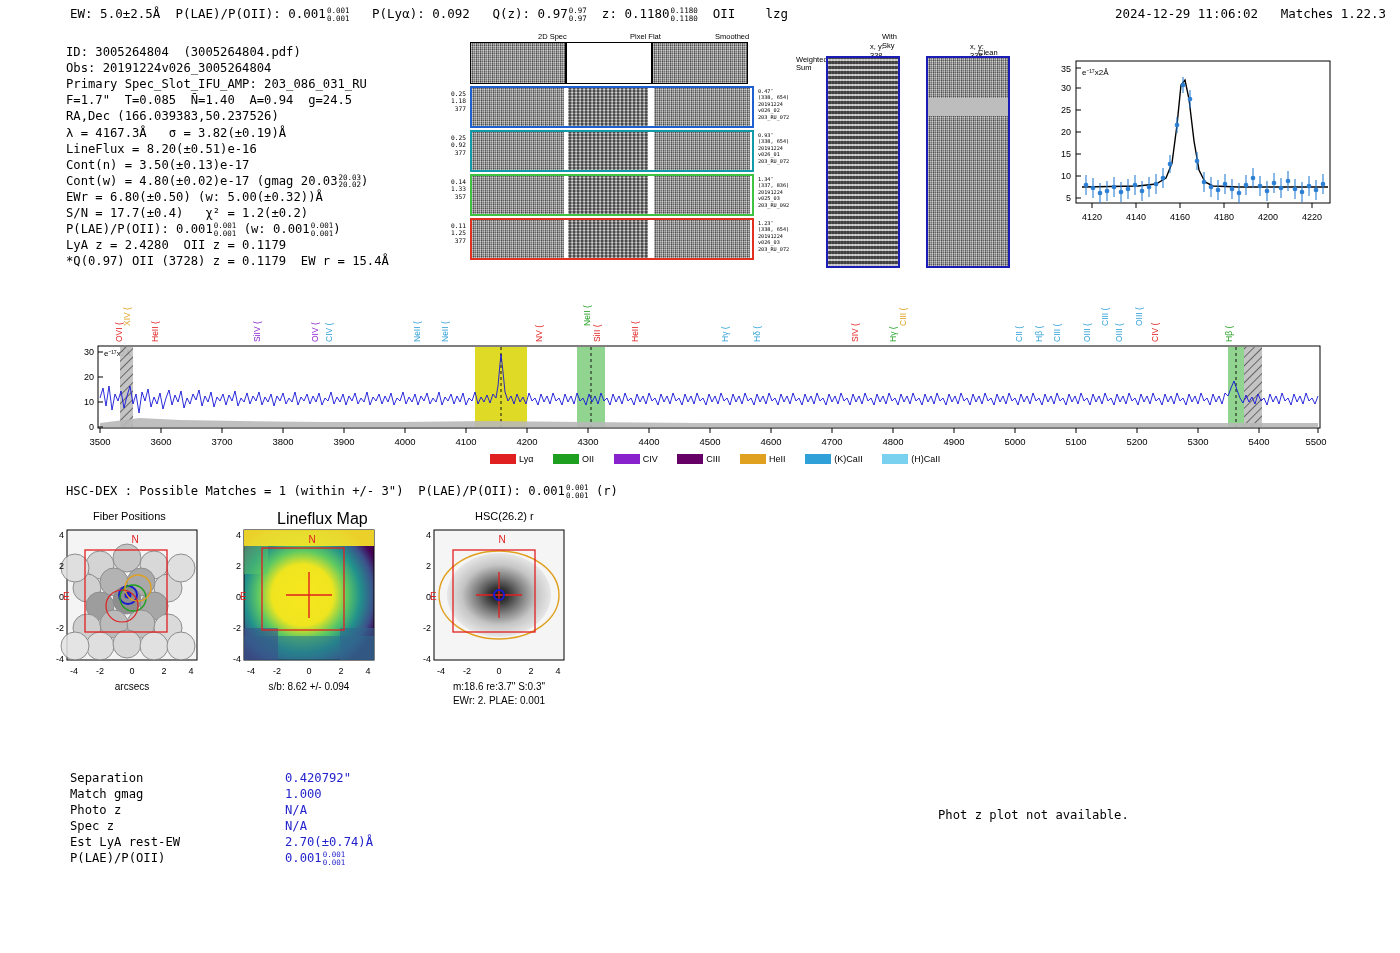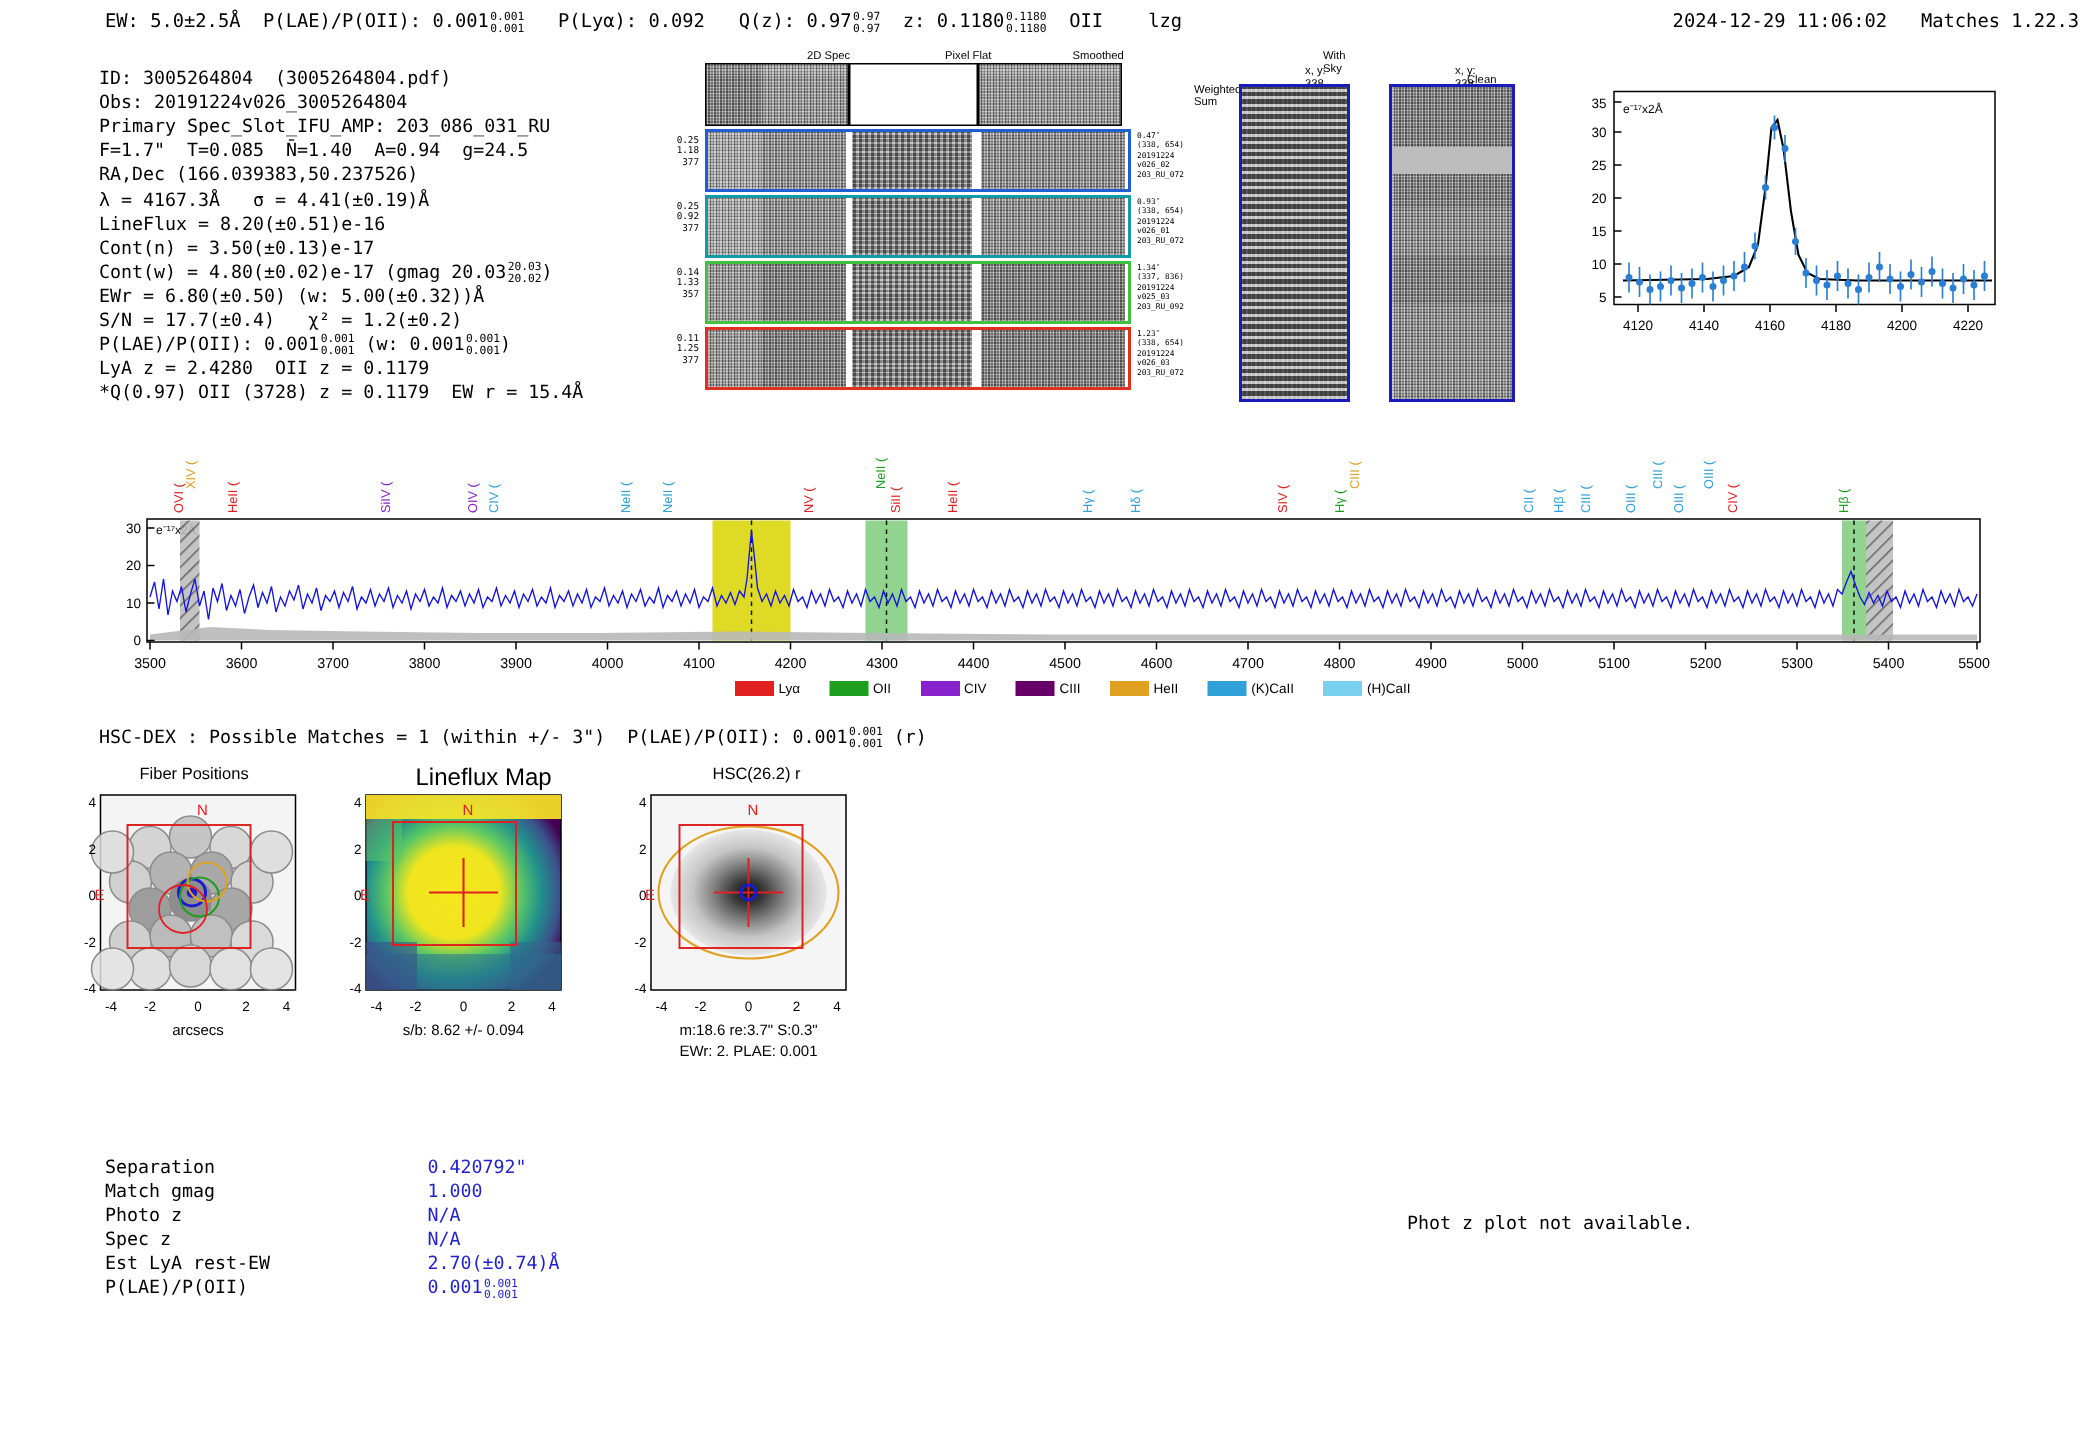--- a/index.html
+++ b/index.html
@@ -67,21 +67,21 @@
   <span>2024-12-29 11:06:02</span>&nbsp;&nbsp;
   <span>Matches 1.22.3</span>
 </div>
 
 <div class="abs mono" id="info-block">
 <span>ID: 3005264804  (3005264804.pdf)</span>
 <span>Obs: 20191224v026_3005264804</span>
 <span>Primary Spec_Slot_IFU_AMP: 203_086_031_RU</span>
 <span>F=1.7"  T=0.085  N̄=1.40  A=0.94  g=24.5</span>
 <span>RA,Dec (166.039383,50.237526)</span>
-<span>λ = 4167.3Å   σ = 4.41(±0.19)Å</span>
+<span>λ = 4167.3Å   σ = 3.82(±0.19)Å</span>
 <span>LineFlux = 8.20(±0.51)e-16</span>
 <span>Cont(n) = 3.50(±0.13)e-17</span>
 <span>Cont(w) = 4.80(±0.02)e-17 (gmag 20.03</span><span class="frac"><span>20.03</span><span>20.02</span></span>)
 <span>EWr = 6.80(±0.50) (w: 5.00(±0.32))Å</span>
 <span>S/N = 17.7(±0.4)   χ² = 1.2(±0.2)</span>
 <span>P(LAE)/P(OII): 0.001</span><span class="frac"><span>0.001</span><span>0.001</span></span> <span>(w: 0.001</span><span class="frac"><span>0.001</span><span>0.001</span></span>)
 <span>LyA z = 2.4280  OII z = 0.1179</span>
 <span>*Q(0.97) OII (3728) z = 0.1179  EW r = 15.4Å</span>
 </div>
 

